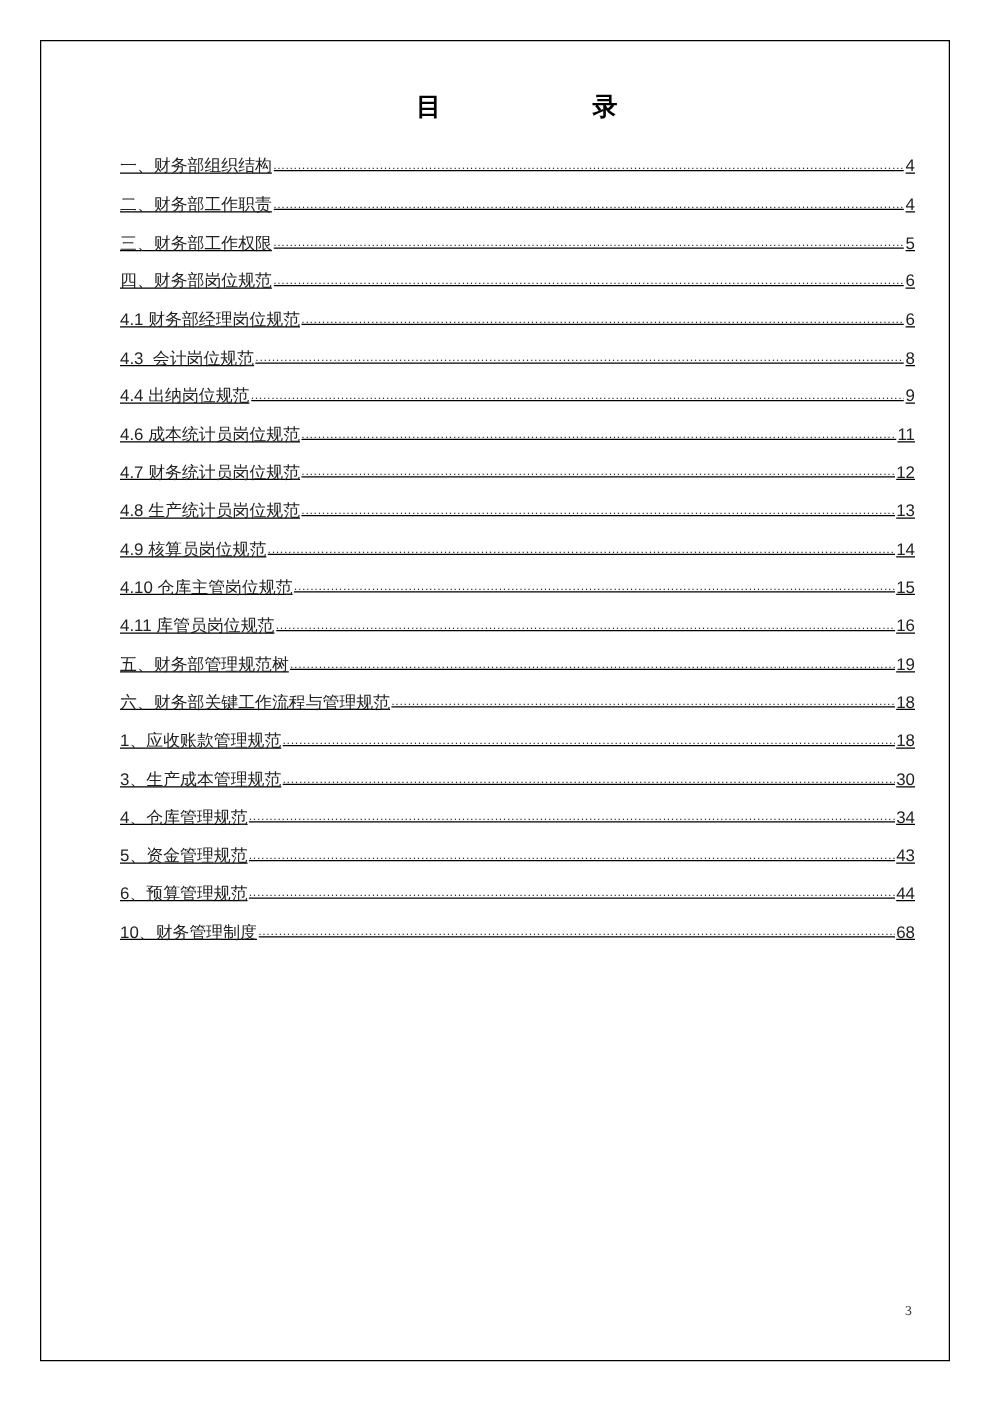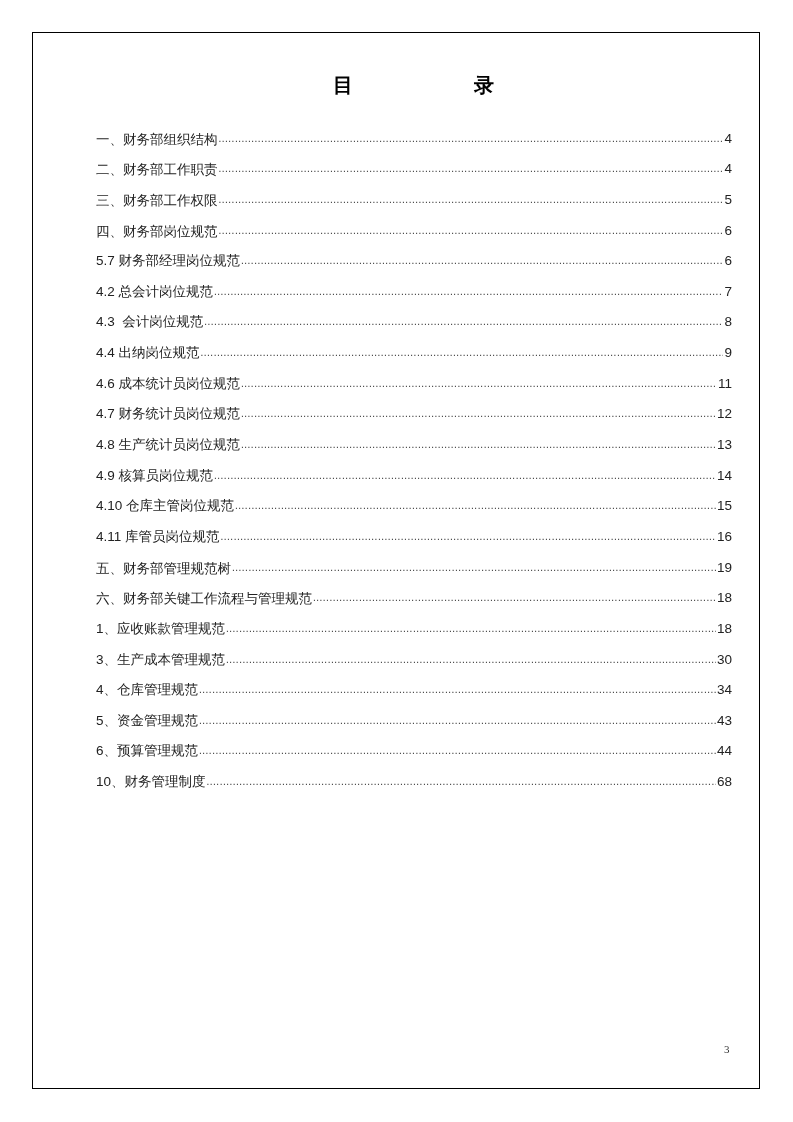--- a/index.html
+++ b/index.html
@@ -6,22 +6,22 @@
   body { width: 793px; height: 1122px; position: relative; overflow: hidden;
          font-family: "Liberation Serif", "DejaVu Serif", serif; color: #000; }
   .page-frame { position: absolute; left: 32px; top: 32px; width: 728px; height: 1057px;
                 border: 1px solid #000; box-sizing: border-box; }
   .toc-title { position: absolute; top: 72px; left: 0; width: 793px; text-align: center;
                font-family: "DejaVu Serif", serif; font-size: 20px; font-weight: bold; height: 28px; }
   .toc-title span { position: absolute; top: 0; }
   .toc-title .c1 { left: 333px; }
   .toc-title .c2 { left: 474px; }
   .toc-list { position: absolute; left: 96px; top: 118px; width: 636px; margin: 0; padding: 0; list-style: none; }
-  .toc-row { display: flex; align-items: flex-end; height: 30.65px; line-height: 20px;
-             font-size: 13.5px; white-space: nowrap; }
+  .toc-row { display: flex; align-items: center; height: 30.65px; line-height: 20px;
+             font-size: 13.5px; white-space: nowrap; text-decoration: underline; }
   .toc-label { font-family: "Liberation Sans", "DejaVu Sans", sans-serif; flex: 0 0 auto; color: #222; }
   .toc-label.cjk { font-family: "DejaVu Sans", sans-serif; }
   .toc-dots { flex: 1 1 auto; overflow: hidden; margin: 0 1px; font-size: 10px; letter-spacing: 0.5px;
               font-family: "Liberation Sans", sans-serif; color: #333; }
   .toc-dots::before { content: "....................................................................................................................................................................................................................................................................................................................................................................................................................................................................................................................................."; }
   .toc-page { flex: 0 0 auto; font-family: "Liberation Sans", sans-serif; font-size: 13.5px; color: #222; }
   .page-number { position: absolute; left: 724px; top: 1043px; font-size: 11px;
                  font-family: "Liberation Serif", serif; color: #333; }
 </style>
 </head>
@@ -49,28 +49,23 @@
       <span class="toc-label cjk">三、财务部工作权限</span>
       <span class="toc-dots"></span>
       <span class="toc-page">5</span>
     </li>
   <li class="toc-row">
       <span class="toc-label cjk">四、财务部岗位规范</span>
       <span class="toc-dots"></span>
       <span class="toc-page">6</span>
     </li>
   <li class="toc-row">
-      <span class="toc-label">5.7 财务部经理岗位规范</span>
+      <span class="toc-label">4.1 财务部经理岗位规范</span>
       <span class="toc-dots"></span>
       <span class="toc-page">6</span>
-    </li>
-  <li class="toc-row">
-      <span class="toc-label">4.2 总会计岗位规范</span>
-      <span class="toc-dots"></span>
-      <span class="toc-page">7</span>
     </li>
   <li class="toc-row">
       <span class="toc-label" style="white-space:pre">4.3  会计岗位规范</span>
       <span class="toc-dots"></span>
       <span class="toc-page">8</span>
     </li>
   <li class="toc-row">
       <span class="toc-label">4.4 出纳岗位规范</span>
       <span class="toc-dots"></span>
       <span class="toc-page">9</span>

